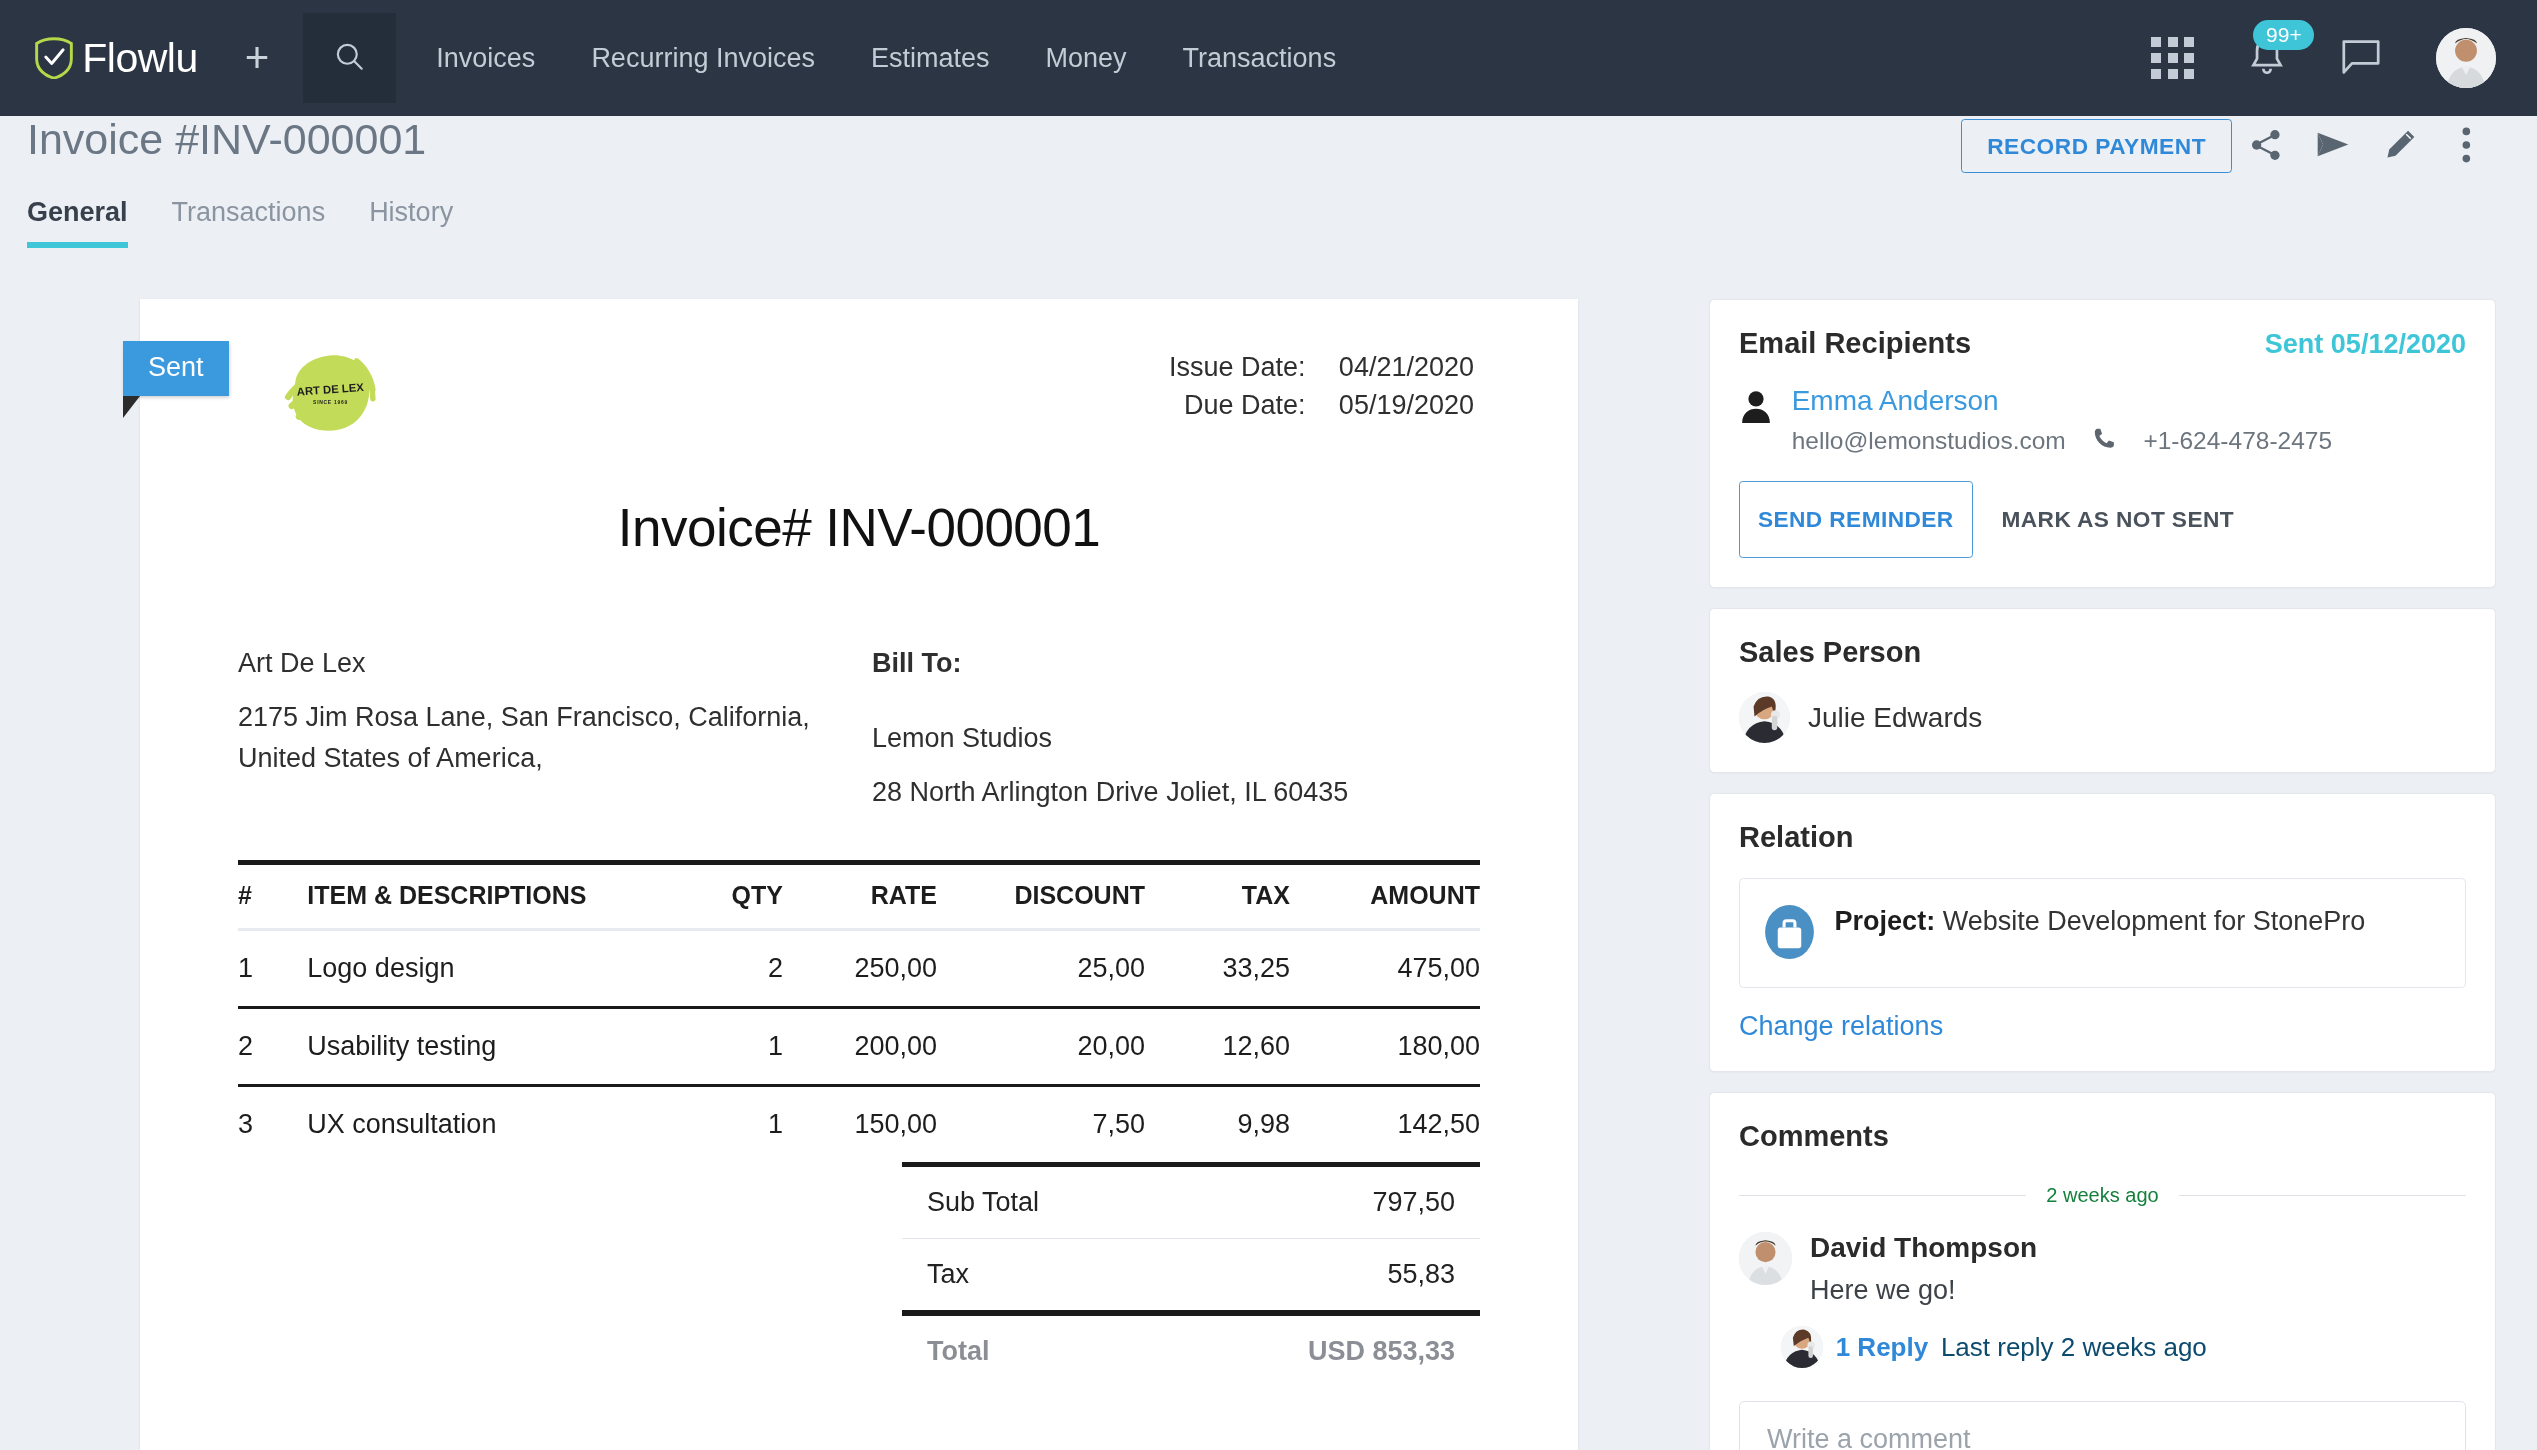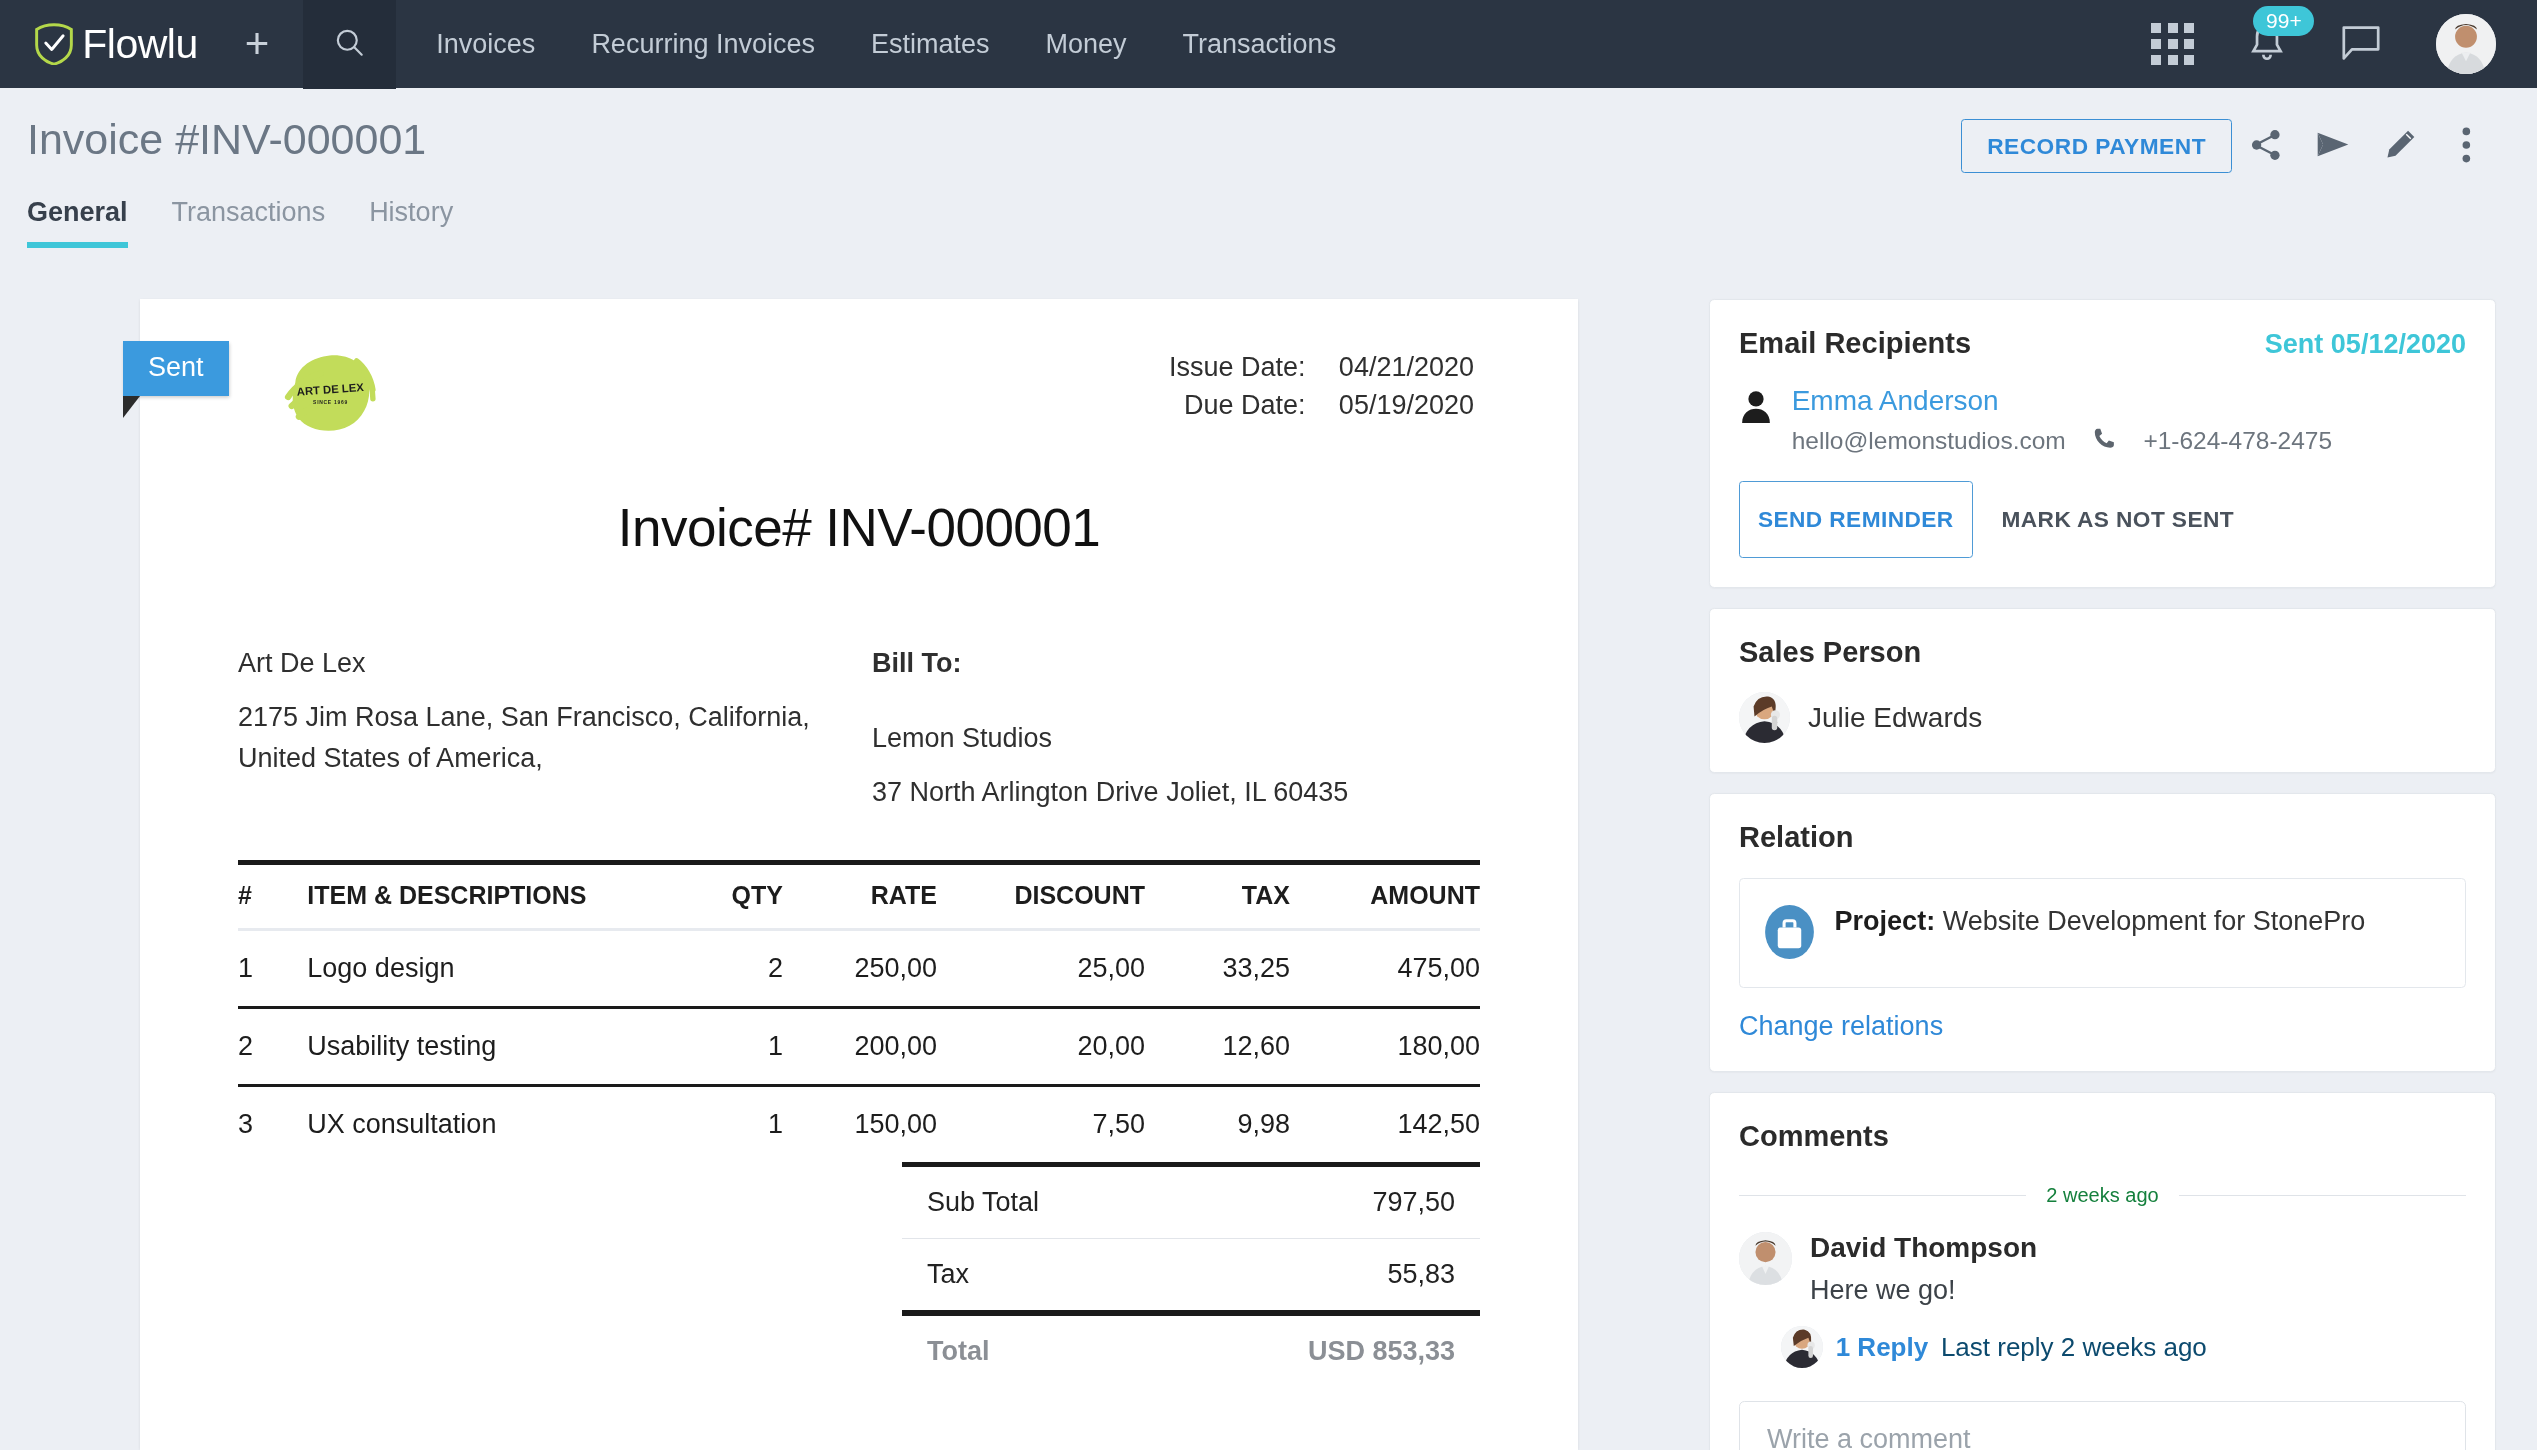--- a/index.html
+++ b/index.html
@@ -6,21 +6,21 @@
   html, body {
     width: 2538px; height: 1450px;
     background: #eceff4;
     font-family: "Liberation Sans", sans-serif;
     overflow: hidden;
   }
 
   
   .topnav {
     position: absolute; top: 0; left: 0;
-    width: 2538px; height: 88px;
+    width: 2538px; height: 116px;
     background: #2b3543;
     display: flex; align-items: center;
   }
   .brand {
     display: flex; align-items: center;
     margin-left: 33px;
     height: 90px;
   }
   .brand-mark {
     width: 42px; height: 42px;
@@ -482,21 +482,21 @@
 
     <div class="addr-row">
       <div class="addr-left">
         <div class="name">Art De Lex</div>
         <div>2175 Jim Rosa Lane, San Francisco, California,</div>
         <div>United States of America,</div>
       </div>
       <div class="addr-right">
         <div class="billto">Bill To:</div>
         <div class="cname">Lemon Studios</div>
-        <div>37 North Arlington Drive Joliet, IL 60435</div>
+        <div>28 North Arlington Drive Joliet, IL 60435</div>
       </div>
     </div>
 
     <table class="items">
       <thead>
         <tr>
           <th class="c-num">#</th>
           <th class="c-desc">ITEM &amp; DESCRIPTIONS</th>
           <th class="c-qty">QTY</th>
           <th class="c-rate">RATE</th>

